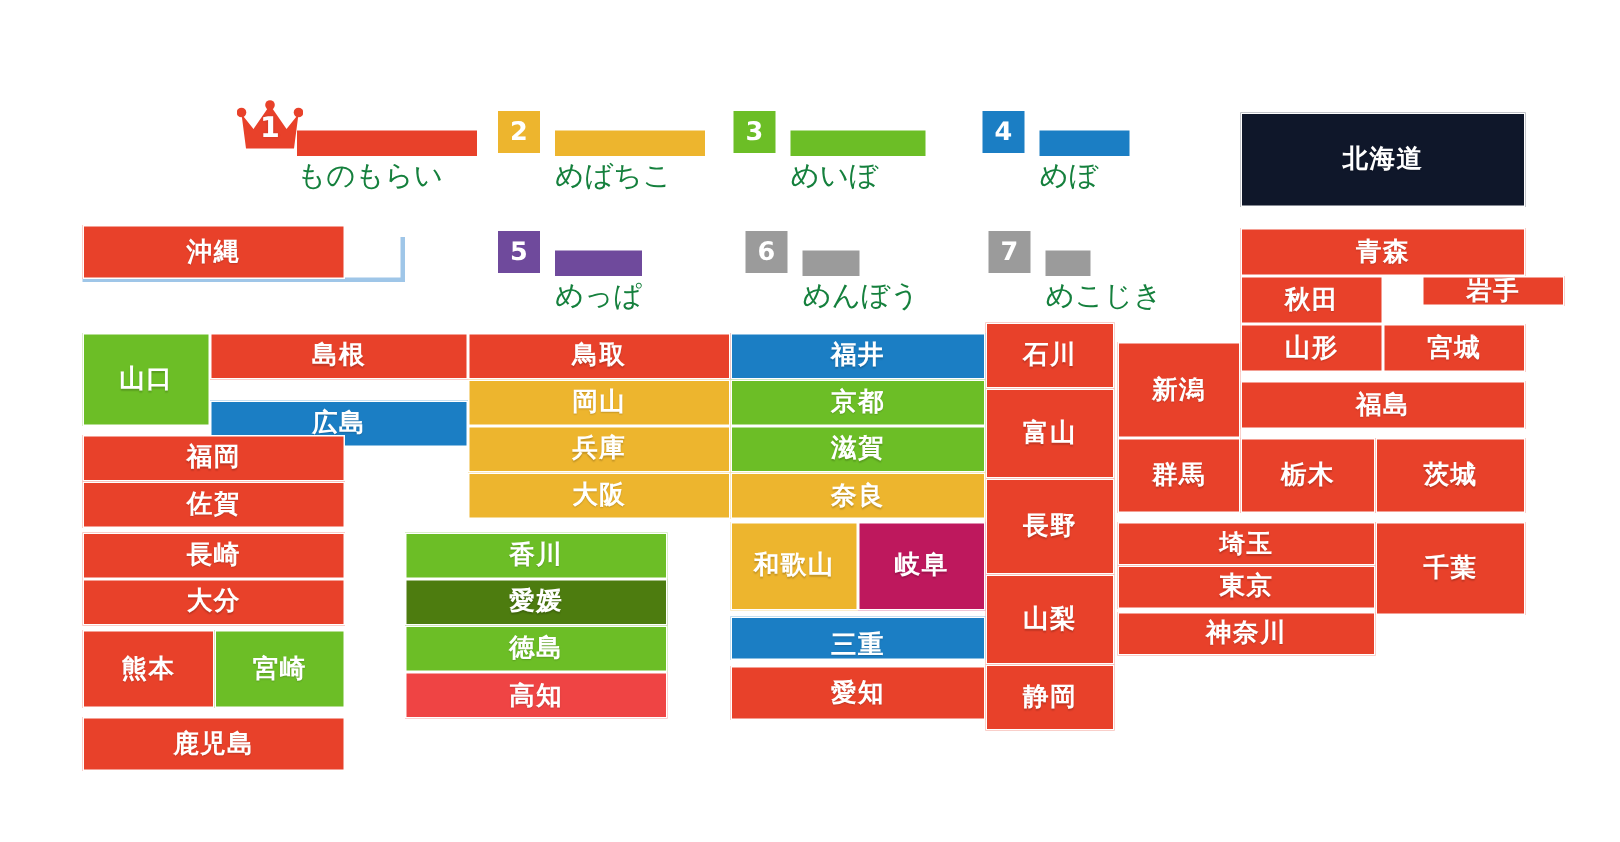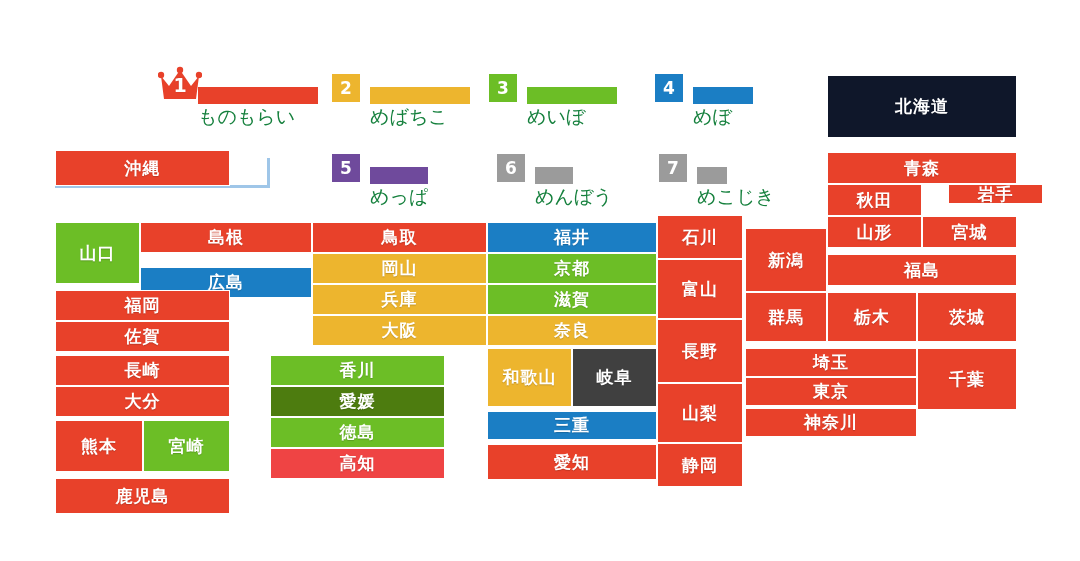--- a/index.html
+++ b/index.html
@@ -243,24 +243,24 @@
       </div>
       <div class="pref" style="left: 312px; top: 284px; width: 175px; height: 31px; background: rgb(237, 181, 46);">
         <span>兵庫</span>
       </div>
       <div class="pref" style="left: 312px; top: 315px; width: 175px; height: 31px; background: rgb(237, 181, 46);">
         <span>大阪</span>
       </div>
       <div class="pref" style="left: 487px; top: 348px; width: 85px; height: 59px; background: rgb(237, 181, 46);">
         <span>和歌山</span>
       </div>
-      <div class="pref" style="left: 572px; top: 348px; width: 85px; height: 59px; background: #404040;">
+      <div class="pref" style="left: 572px; top: 348px; width: 85px; height: 59px; background: #be185d;">
         <span>岐阜</span>
       </div>
-      <div class="pref" style="left: 487px; top: 411px; width: 170px; height: 29px; background: rgb(27, 126, 196);">
+      <div class="pref" style="left: 487px; top: 411px; width: 170px; height: 29px; background: rgb(27, 126, 196); align-items: flex-end;">
         <span>三重</span>
       </div>
       <div class="pref" style="left: 487px; top: 444px; width: 170px; height: 36px; background: rgb(232, 65, 42);">
         <span>愛知</span>
       </div>
       <div class="pref" style="left: 270px; top: 355px; width: 175px; height: 31px; background: rgb(108, 190, 38);">
         <span>香川</span>
       </div>
       <div class="pref" style="left: 270px; top: 386px; width: 175px; height: 31px; background: #4d7c0f;">
         <span>愛媛</span>

